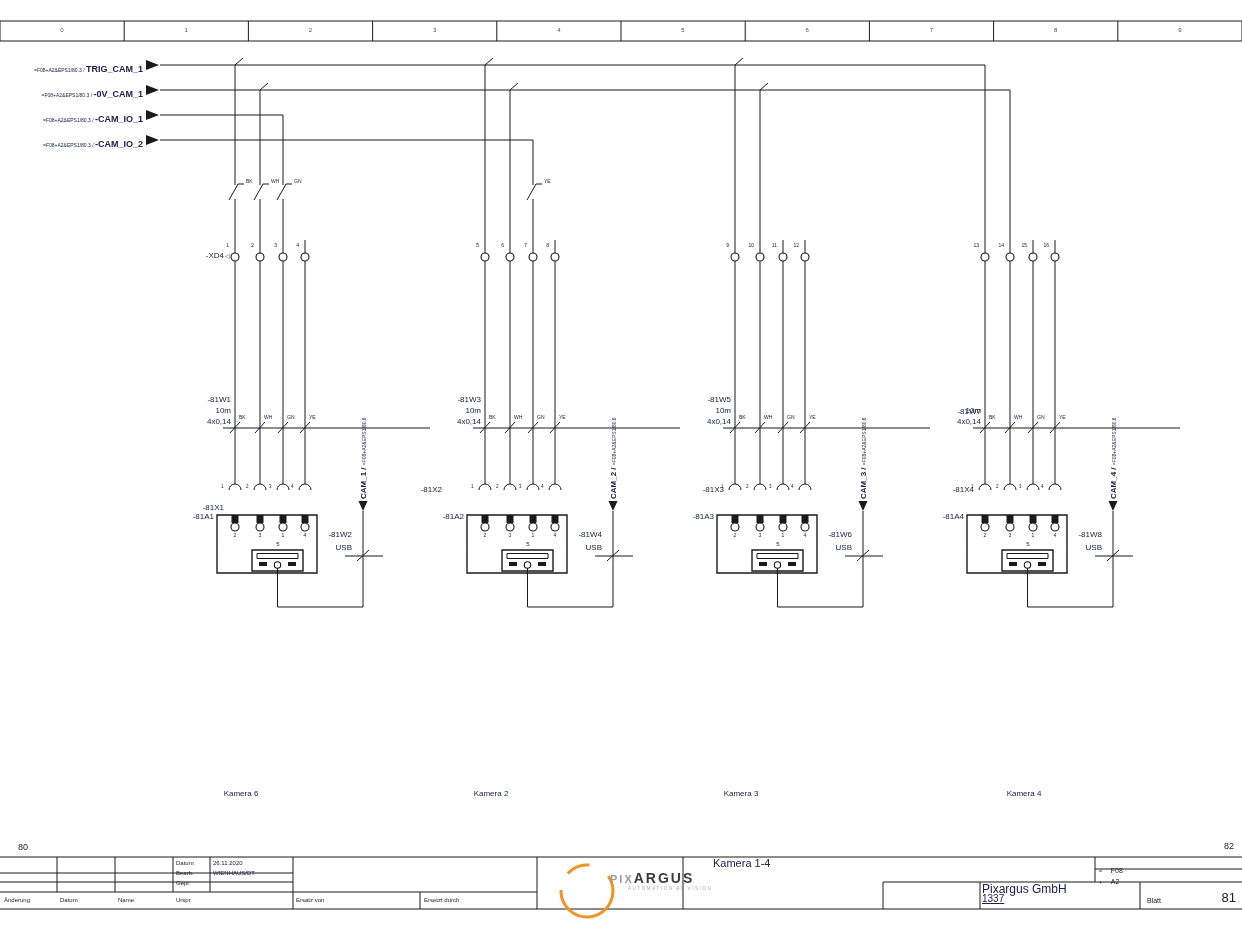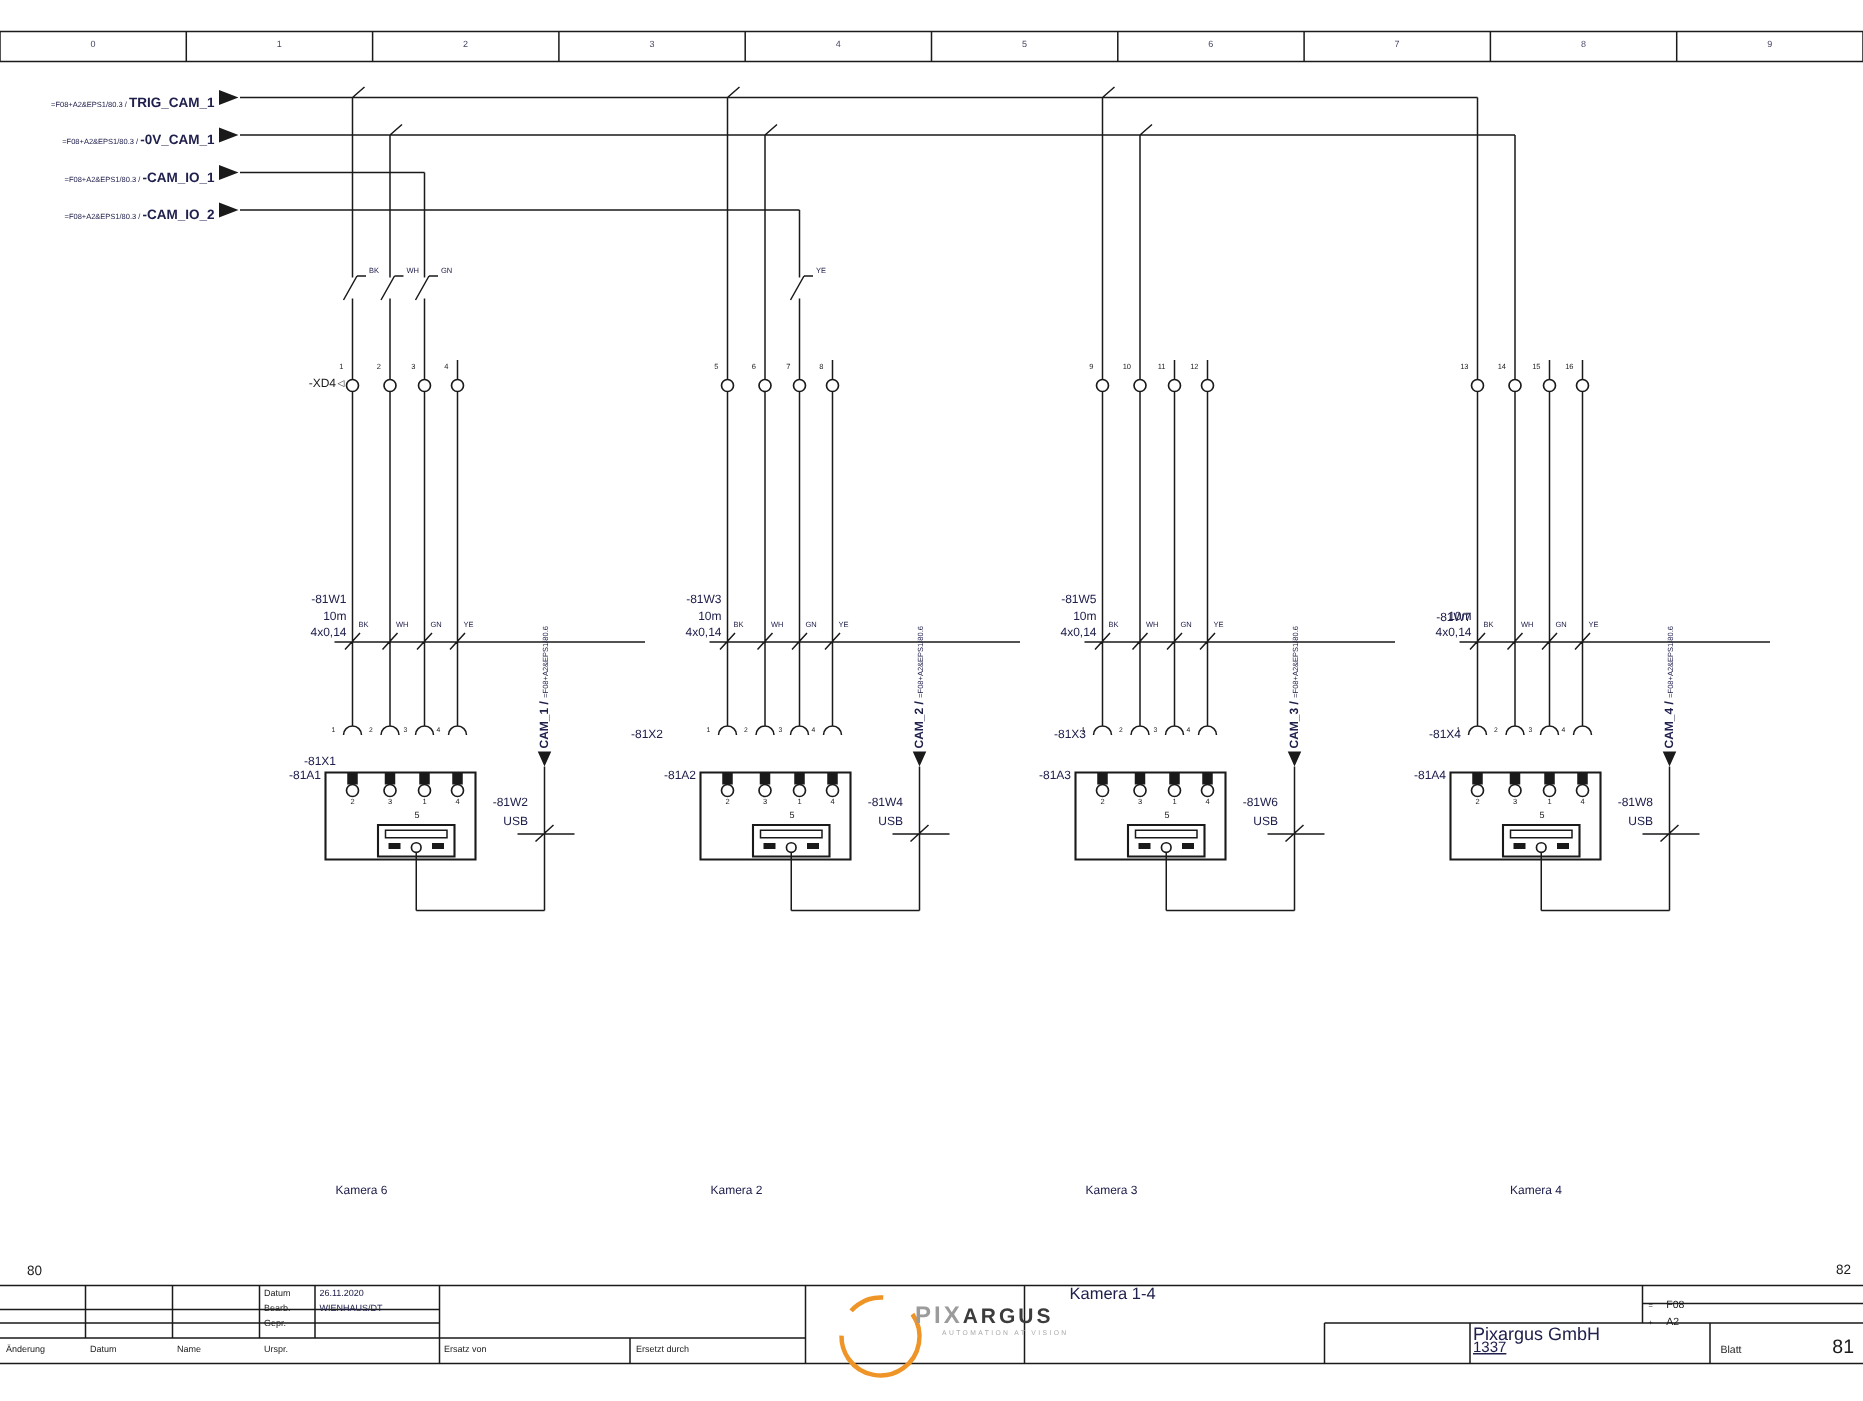--- a/index.html
+++ b/index.html
@@ -9,21 +9,21 @@
   .t{position:absolute;white-space:nowrap;line-height:1;color:#20204d;
      font-family:"Liberation Sans",sans-serif;}
   .blk{color:#1c1c1c;}
   .gry{color:#474766;}
   .b{font-weight:bold;}
   .ctr{text-align:center;}
   .f4{font-size:4.5px;}.f5{font-size:5px;}.f6{font-size:6px;}.f7{font-size:7px;}
   .f8{font-size:8px;}.f9{font-size:9px;}.f10{font-size:10px;}.f11{font-size:11px;padding-left:26px;}
   .f12{font-size:12px;}.f13{font-size:13px;}
   .rot{transform:rotate(-90deg);transform-origin:0 0;}
-  .logo-pix{color:#9b9b9b;font-weight:bold;letter-spacing:2px;font-size:16px;}
+  .logo-pix{color:#9b9b9b;font-weight:bold;letter-spacing:2px;font-size:11px;}
   .logo-argus{color:#3c3c3c;font-weight:bold;letter-spacing:2px;font-size:14px;}
   .logo-tag{color:#a9a9a9;font-size:4.5px;letter-spacing:1.6px;}
 </style>
 </head>
 <body>
 
 <div id="app">
   <svg id="wires" width="1242" height="934">
       <path d="M0 21L1242 21M0 41L1242 41M0 21L0 41M124.2 21L124.2 41M248.4 21L248.4 41M372.6 21L372.6 41M496.8 21L496.8 41M621 21L621 41M745.2 21L745.2 41M869.4 21L869.4 41M993.6 21L993.6 41M1117.8 21L1117.8 41M1242 21L1242 41M160 65L985 65M235 65L243 58M485 65L493 58M735 65L743 58M160 90L1010 90M260 90L268 83M510 90L518 83M760 90L768 83M160 115L283 115M160 140L533 140M235 65L235 185M229 200L238 184M238 184L244 184M235 199L235 253M235 261L235 484M229 490A6 6 0 0 1 241 490M230 433L240 422M260 90L260 185M254 200L263 184M263 184L269 184M260 199L260 253M260 261L260 484M254 490A6 6 0 0 1 266 490M255 433L265 422M283 115L283 185M277 200L286 184M286 184L292 184M283 199L283 253M283 261L283 484M277 490A6 6 0 0 1 289 490M278 433L288 422M305 240L305 253M305 261L305 484M299 490A6 6 0 0 1 311 490M300 433L310 422M223 428L430 428M257 553.5h41v5h-41ZM277.5 568L277.5 607M277.5 607L363 607M363 607L363 511M345 556L383 556M357 561L369 550M485 65L485 253M485 261L485 484M479 490A6 6 0 0 1 491 490M480 433L490 422M510 90L510 253M510 261L510 484M504 490A6 6 0 0 1 516 490M505 433L515 422M533 140L533 185M527 200L536 184M536 184L542 184M533 199L533 253M533 261L533 484M527 490A6 6 0 0 1 539 490M528 433L538 422M555 240L555 253M555 261L555 484M549 490A6 6 0 0 1 561 490M550 433L560 422M473 428L680 428M507 553.5h41v5h-41ZM527.5 568L527.5 607M527.5 607L613 607M613 607L613 511M595 556L633 556M607 561L619 550M735 65L735 253M735 261L735 484M729 490A6 6 0 0 1 741 490M730 433L740 422M760 90L760 253M760 261L760 484M754 490A6 6 0 0 1 766 490M755 433L765 422M783 240L783 253M783 261L783 484M777 490A6 6 0 0 1 789 490M778 433L788 422M805 240L805 253M805 261L805 484M799 490A6 6 0 0 1 811 490M800 433L810 422M723 428L930 428M757 553.5h41v5h-41ZM777.5 568L777.5 607M777.5 607L863 607M863 607L863 511M845 556L883 556M857 561L869 550M985 65L985 253M985 261L985 484M979 490A6 6 0 0 1 991 490M980 433L990 422M1010 90L1010 253M1010 261L1010 484M1004 490A6 6 0 0 1 1016 490M1005 433L1015 422M1033 240L1033 253M1033 261L1033 484M1027 490A6 6 0 0 1 1039 490M1028 433L1038 422M1055 240L1055 253M1055 261L1055 484M1049 490A6 6 0 0 1 1061 490M1050 433L1060 422M973 428L1180 428M1007 553.5h41v5h-41ZM1027.5 568L1027.5 607M1027.5 607L1113 607M1113 607L1113 511M1095 556L1133 556M1107 561L1119 550M0 857L1242 857M0 909L1242 909M57 857L57 892M115 857L115 892M173 857L173 892M210 857L210 892M293 857L293 909M420 892L420 909M537 857L537 909M683 857L683 909M1095 857L1095 882M883 882L883 909M980 882L980 909M1140 882L1140 909M0 873L293 873M0 882L293 882M0 892L537 892M883 882L1242 882M1095 869L1242 869" fill="none" stroke="#1a1a1a" stroke-width="1"></path>
       <path d="M217 515h100v58h-100ZM252 550h51v21h-51ZM467 515h100v58h-100ZM502 550h51v21h-51ZM717 515h100v58h-100ZM752 550h51v21h-51ZM967 515h100v58h-100ZM1002 550h51v21h-51Z" fill="none" stroke="#1a1a1a" stroke-width="1.4"></path>

